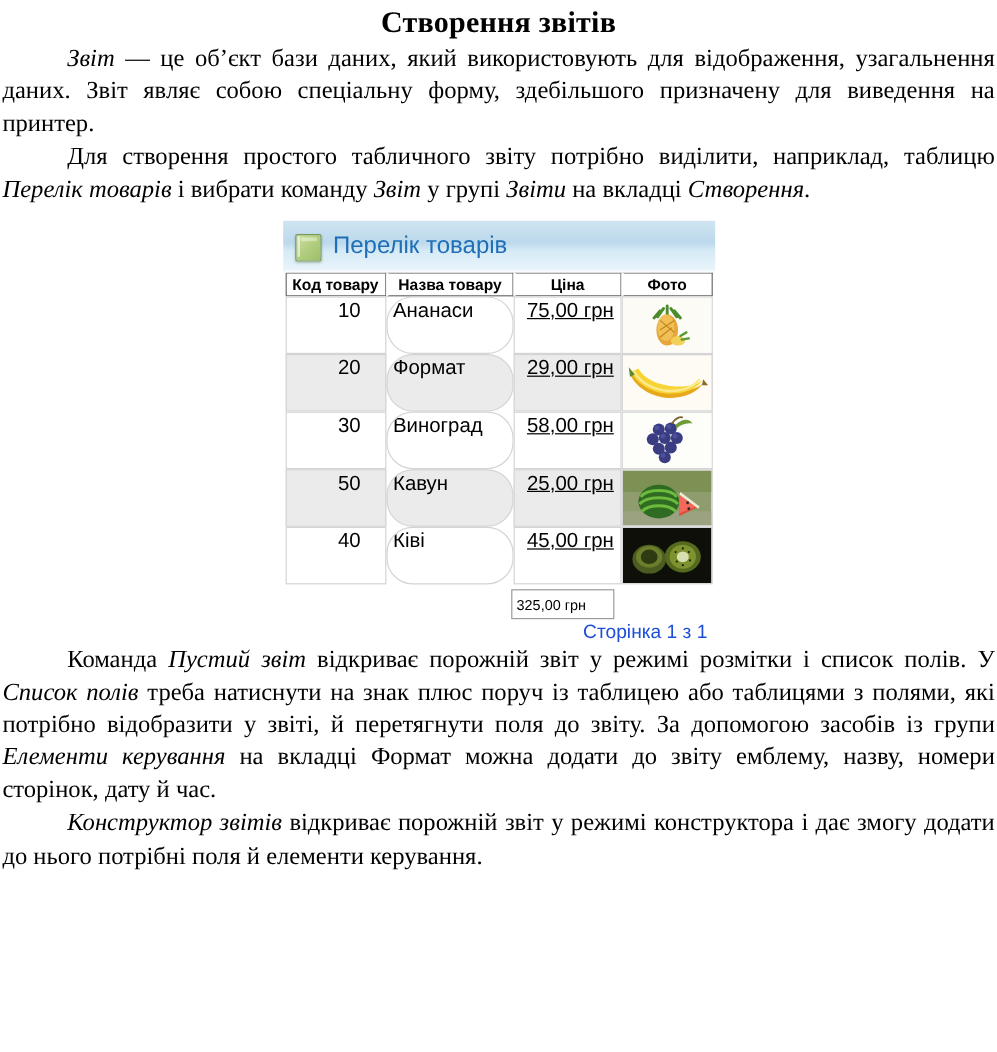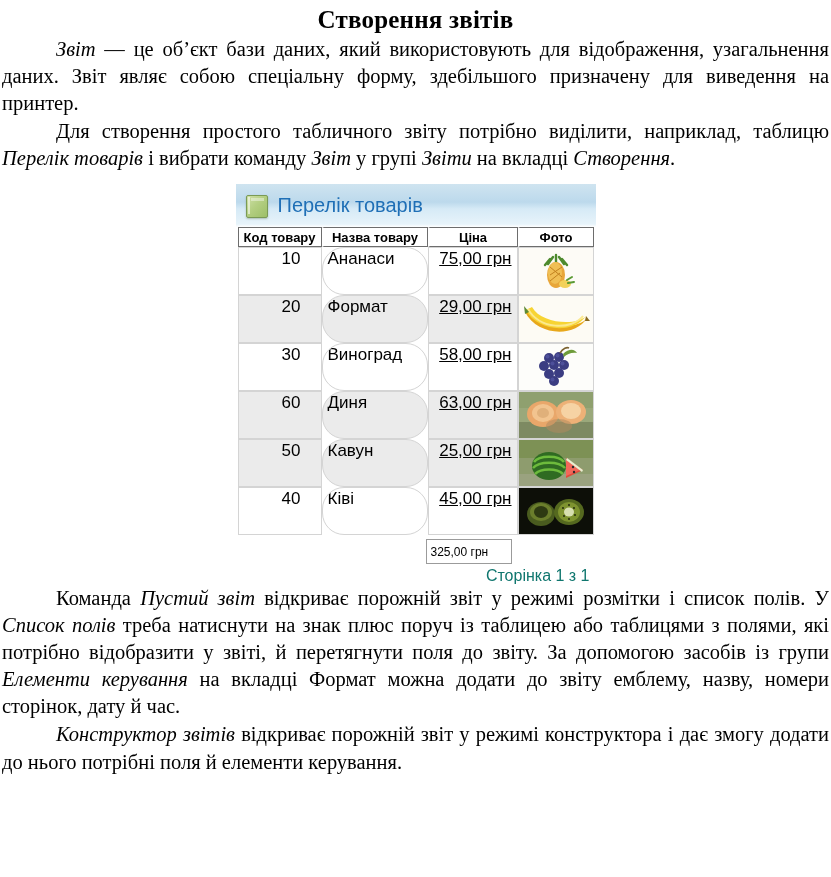--- a/index.html
+++ b/index.html
@@ -188,21 +188,21 @@
     box-sizing: border-box;
     white-space: nowrap;
   }
 
   .page-footer {
     text-align: right;
     padding-right: 6px;
     margin-top: 3px;
     font-family: "Liberation Sans", "DejaVu Sans", sans-serif;
     font-size: 16px;
-    color: #0f766e;
+    color: #1d4ed8;
   }
 </style>
 </head>
 <body>
 
 <div class="page">
 
   <h1 class="doc-title">Створення звітів</h1>
 
   <p class="para"><i>Звіт</i><span> — це об’єкт бази даних, який використовують для відображення, узагальнення даних. Звіт являє собою спеціальну форму, здебільшого призначену для виведення на принтер.</span></p>
@@ -294,38 +294,20 @@
                 <circle cx="33.5" cy="19.5" r="2"></circle>
                   <circle cx="43.5" cy="19.5" r="2"></circle>
                 <circle cx="33.5" cy="35.5" r="2"></circle>
               </g>
               <path d="M44,10 C50,4 56,5 58,9 C53,8 48,10 45,13 Z" fill="#6e9c3a"></path>
               <path d="M41,9 C44,4 48,3 50,4" stroke="#7b6230" stroke-width="1.6" fill="none"></path>
             </svg>
           </td>
         </tr>
 
-        <tr class="alt">
-          <td class="code">60</td>
-          <td class="name">Диня</td>
-          <td class="price">63,00 грн</td>
-          <td class="photo">
-            <svg class="fruit" viewBox="0 0 74 46">
-              <rect width="74" height="46" fill="#9aa87b"></rect>
-              <rect y="0" width="74" height="16" fill="#8fa06f"></rect>
-              <rect y="30" width="74" height="16" fill="#7d8a62"></rect>
-              <ellipse cx="24" cy="22" rx="16" ry="13" fill="#e9a76a"></ellipse>
-              <ellipse cx="24" cy="21" rx="11" ry="9" fill="#f2c48f"></ellipse>
-              <ellipse cx="24" cy="21" rx="6" ry="5" fill="#e0b07a"></ellipse>
-              <ellipse cx="52" cy="20" rx="15" ry="12" fill="#edb177"></ellipse>
-              <ellipse cx="52" cy="19" rx="10" ry="8" fill="#f6d3a4"></ellipse>
-              <ellipse cx="40" cy="34" rx="13" ry="7" fill="#b08a5e" opacity="0.55"></ellipse>
-            </svg>
-          </td>
-        </tr>
 
 
         <tr class="alt">
           <td class="code">50</td>
           <td class="name">Кавун</td>
           <td class="price">25,00 грн</td>
           <td class="photo">
             <svg class="fruit" viewBox="0 0 74 46">
               <rect width="74" height="46" fill="#8e9c6e"></rect>
               <rect y="0" width="74" height="18" fill="#7d9155"></rect>

